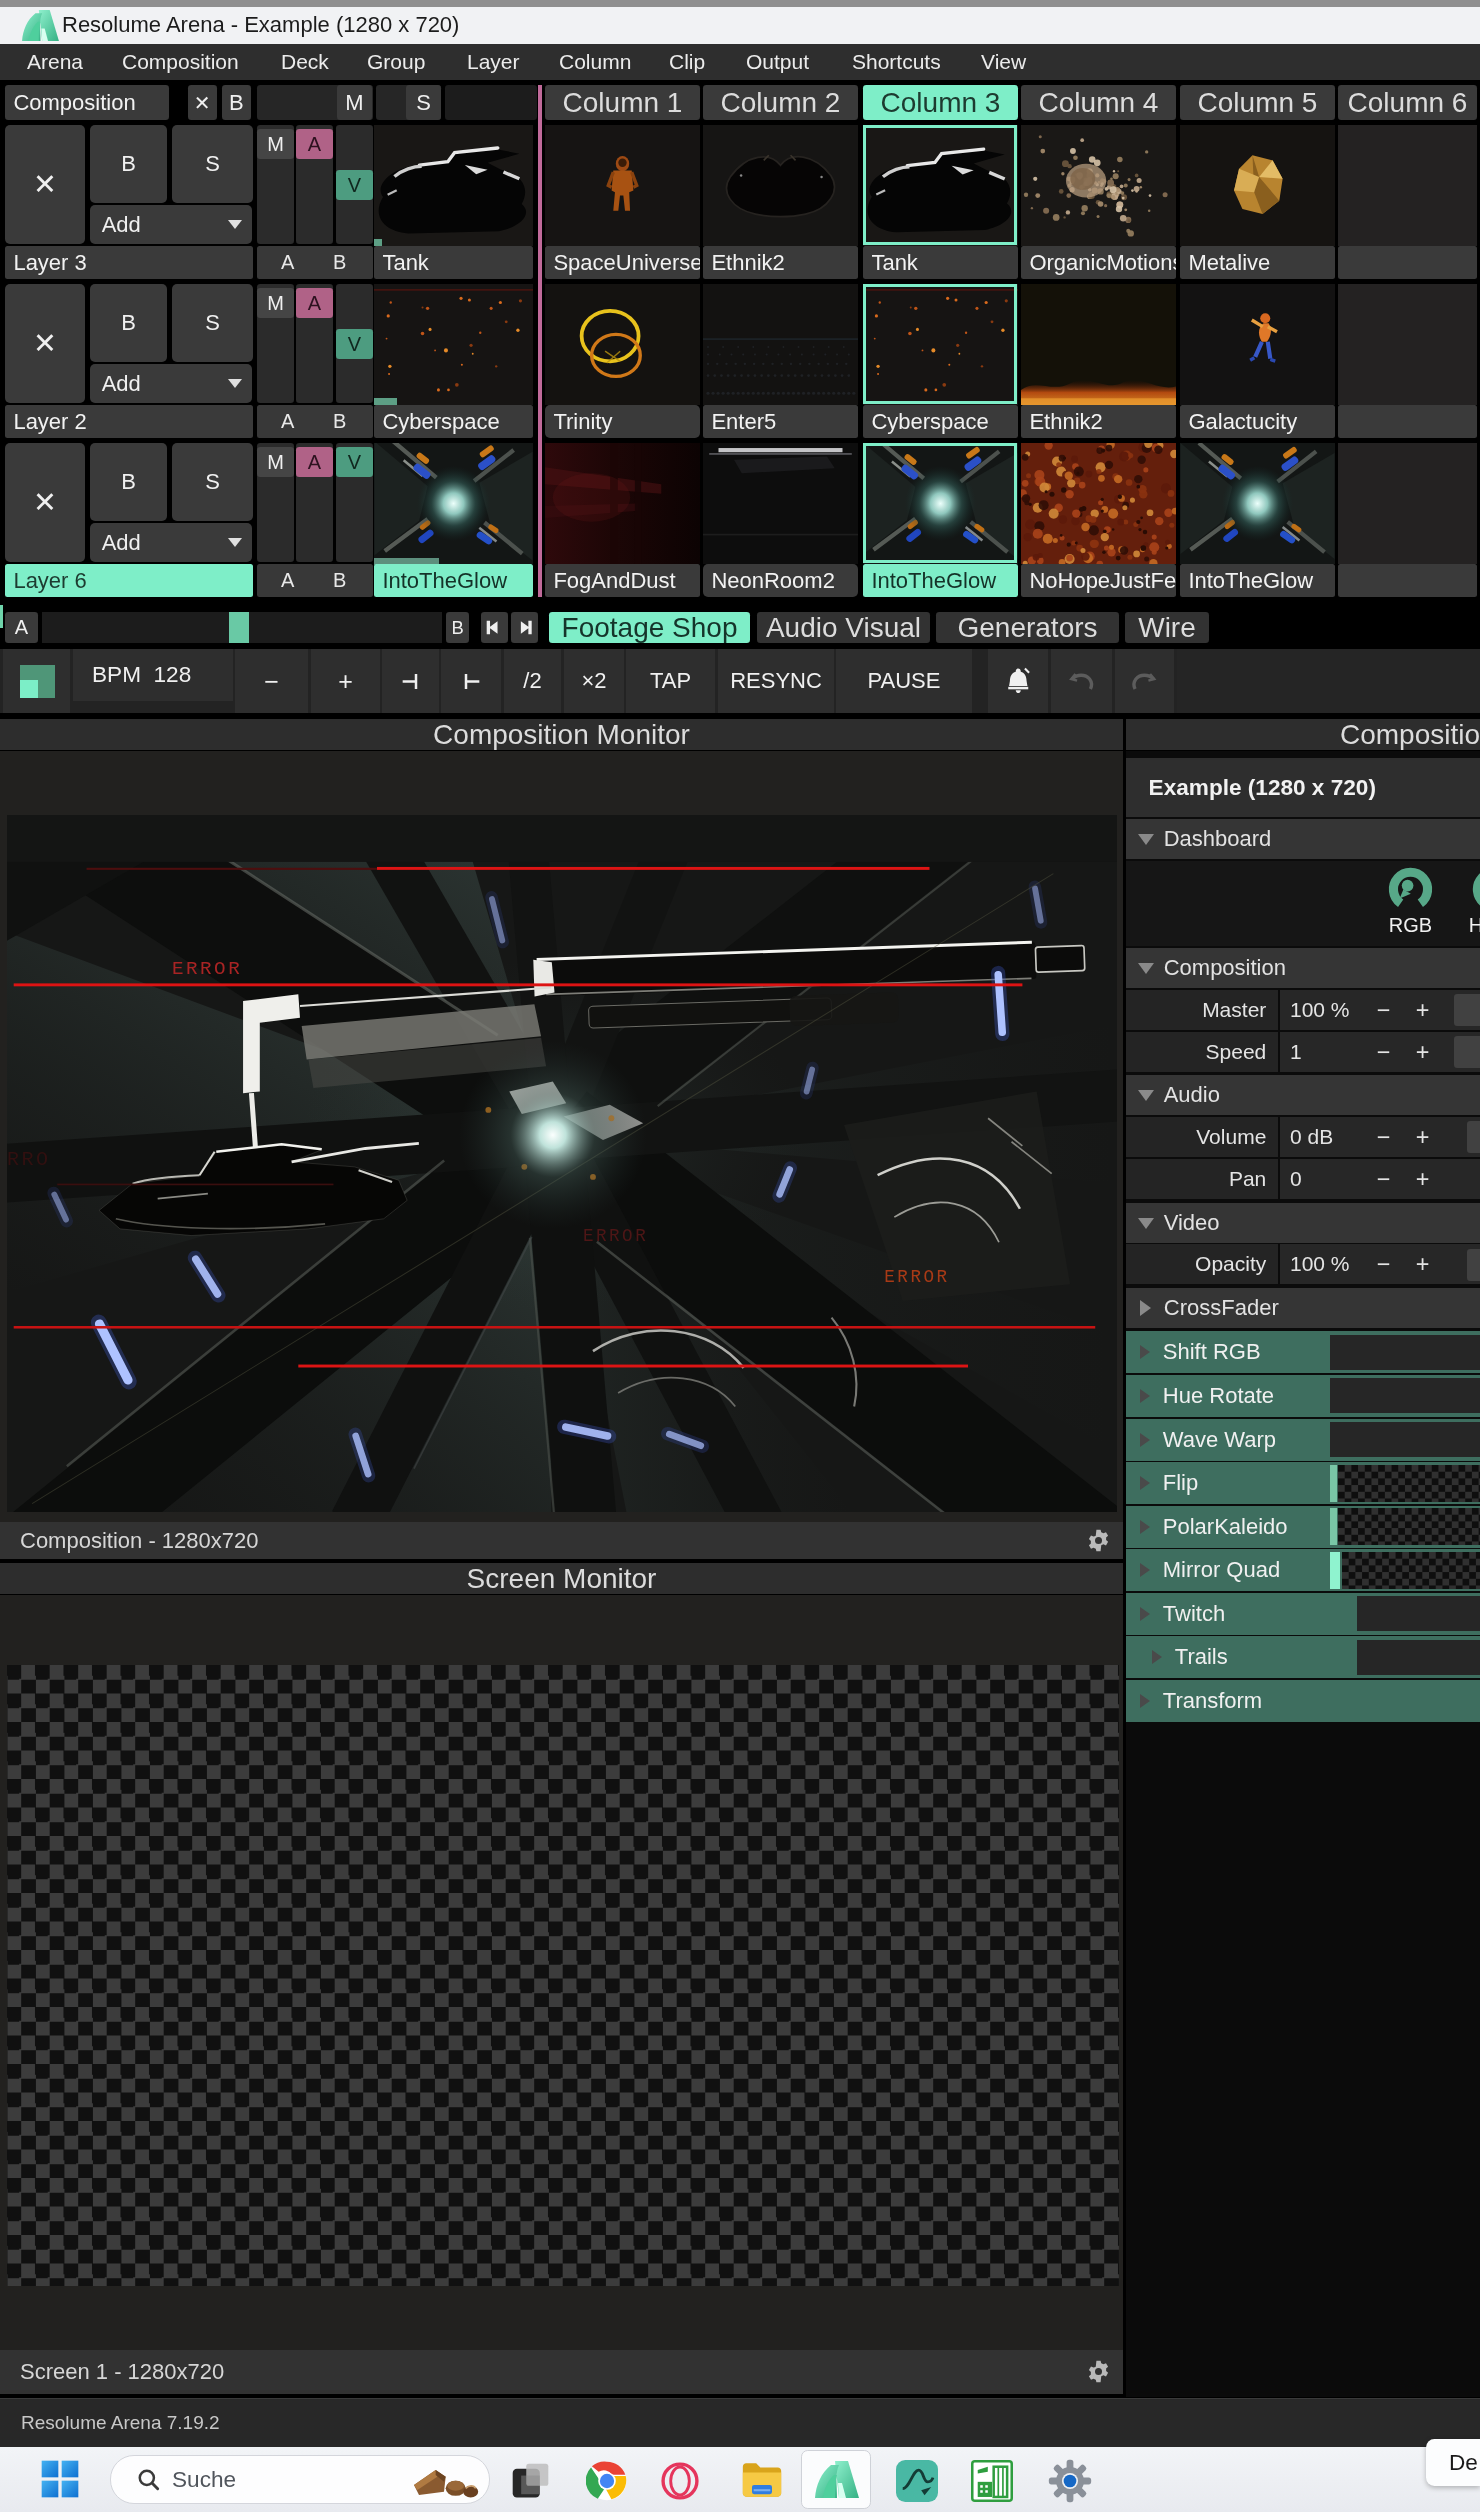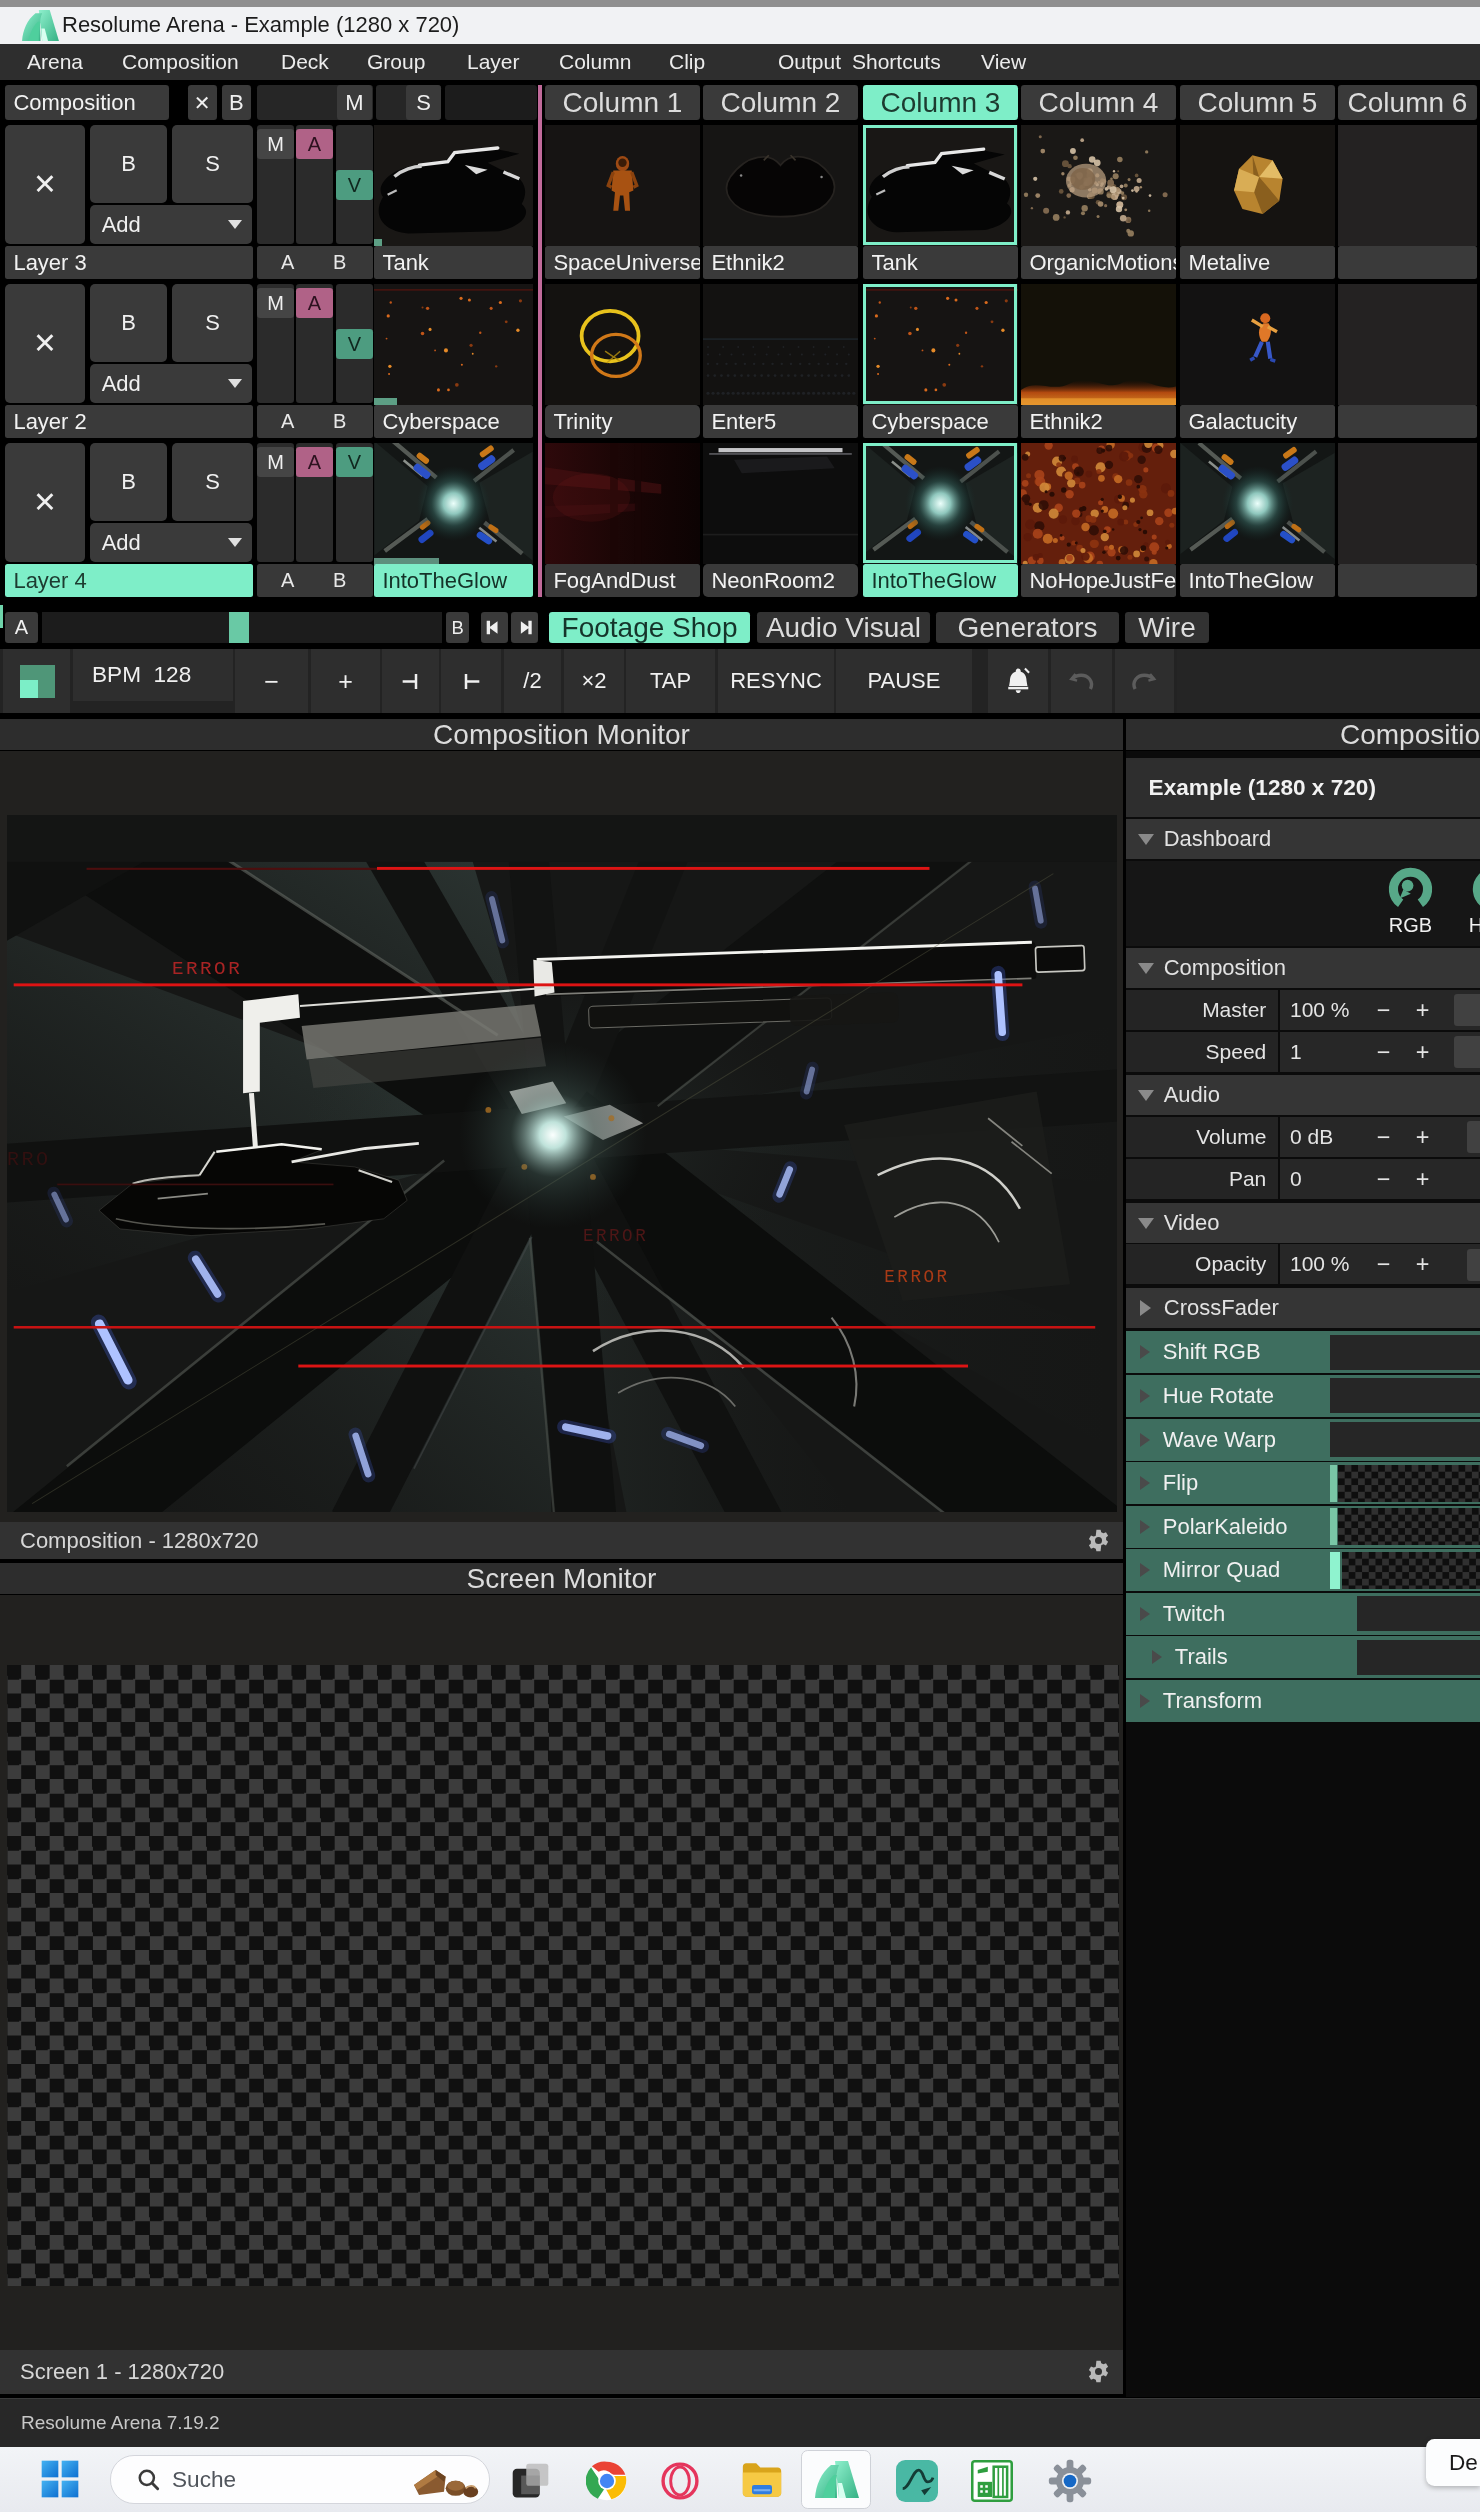--- a/index.html
+++ b/index.html
@@ -30,21 +30,21 @@
 </svg>
 <div class="ab" style="left:62px;top:6.7px;height:37px;display:flex;align-items:center;font-size:22px;color:#1c1c1c;">Resolume Arena - Example (1280 x 720)</div>
 <div class="ab" style="left:0;top:44px;width:1481px;height:36px;background:#2e2e2e;"></div>
 <div class="ab" style="left:27px;top:44px;height:36px;display:flex;align-items:center;font-size:21px;color:#ececec;">Arena</div>
 <div class="ab" style="left:122px;top:44px;height:36px;display:flex;align-items:center;font-size:21px;color:#ececec;">Composition</div>
 <div class="ab" style="left:281px;top:44px;height:36px;display:flex;align-items:center;font-size:21px;color:#ececec;">Deck</div>
 <div class="ab" style="left:367px;top:44px;height:36px;display:flex;align-items:center;font-size:21px;color:#ececec;">Group</div>
 <div class="ab" style="left:467px;top:44px;height:36px;display:flex;align-items:center;font-size:21px;color:#ececec;">Layer</div>
 <div class="ab" style="left:559px;top:44px;height:36px;display:flex;align-items:center;font-size:21px;color:#ececec;">Column</div>
 <div class="ab" style="left:669px;top:44px;height:36px;display:flex;align-items:center;font-size:21px;color:#ececec;">Clip</div>
-<div class="ab" style="left:746px;top:44px;height:36px;display:flex;align-items:center;font-size:21px;color:#ececec;margin-left:32px;">Output</div>
+<div class="ab" style="left:746px;top:44px;height:36px;display:flex;align-items:center;font-size:21px;color:#ececec;">Output</div>
 <div class="ab" style="left:852px;top:44px;height:36px;display:flex;align-items:center;font-size:21px;color:#ececec;">Shortcuts</div>
 <div class="ab" style="left:981px;top:44px;height:36px;display:flex;align-items:center;font-size:21px;color:#ececec;">View</div>
 <div class="lab" style="left:5px;top:85px;width:164px;height:35px;border-radius:3.3px;">Composition</div>
 <div class="bx" style="left:188px;top:85px;width:28.5px;height:35px;font-size:20px;">✕</div>
 <div class="bx" style="left:222px;top:85px;width:28.5px;height:35px;">B</div>
 <div class="ab" style="left:257px;top:85px;width:116px;height:35px;background:#262626;border-radius:3.3px;"></div>
 <div class="bx" style="left:337px;top:85px;width:35px;height:35px;">M</div>
 <div class="ab" style="left:376px;top:85px;width:65px;height:35px;background:#262626;border-radius:3.3px;"></div>
 <div class="bx" style="left:406px;top:85px;width:35px;height:35px;">S</div>
 <div class="ab" style="left:445px;top:85px;width:92px;height:35px;background:#1c1c1c;border-radius:3.3px;"></div>
@@ -453,21 +453,21 @@
         </g>
       </svg></div>
 <div class="lab" style="left:1180px;top:405px;width:155px;height:33px;border-radius:2.5px;">Galactucity</div>
 <div class="ab" style="left:1338px;top:284px;width:139px;height:121px;background:#242222;"></div>
 <div class="ab" style="left:1338px;top:405px;width:139px;height:33px;background:#3a3a3a;border-radius:2.5px;"></div>
 <div class="bx" style="left:5px;top:443px;width:80px;height:119px;font-size:28.5px;border-radius:5px;">✕</div>
 <div class="bx" style="left:90px;top:443px;width:77px;height:78px;border-radius:5px;">B</div>
 <div class="bx" style="left:172px;top:443px;width:81px;height:78px;border-radius:5px;">S</div>
 <div class="bx" style="left:90px;top:523px;width:162px;height:39px;border-radius:5px;justify-content:flex-start;padding-left:11.7px;box-sizing:border-box;">Add</div>
 <div class="ab" style="left:228px;top:538px;width:0;height:0;border-left:7.5px solid transparent;border-right:7.5px solid transparent;border-top:9.2px solid #e0e0e0;"></div>
-<div class="lab" style="left:5px;top:564px;width:248px;height:33px;background:#7eeec8;color:#1d3b30;border-radius:2.5px;">Layer 4</div>
+<div class="lab" style="left:5px;top:564px;width:248px;height:33px;background:#7eeec8;color:#1d3b30;border-radius:2.5px;">Layer 6</div>
 <div class="ab" style="left:257px;top:443px;width:37px;height:119px;background:#2b2b2b;border-radius:3.3px;"></div>
 <div class="ab" style="left:296px;top:443px;width:37px;height:119px;background:#2b2b2b;border-radius:3.3px;"></div>
 <div class="ab" style="left:336px;top:443px;width:37px;height:119px;background:#2b2b2b;border-radius:3.3px;"></div>
 <div class="bx" style="left:257px;top:447px;width:37px;height:30px;background:#454545;font-size:20px;border-radius:3.3px;">M</div>
 <div class="bx" style="left:296px;top:447px;width:37px;height:30px;background:#b06287;color:#2e1220;font-size:20px;border-radius:3.3px;">A</div>
 <div class="bx" style="left:336px;top:447px;width:37px;height:30px;background:#4d9c80;color:#10281e;font-size:20px;border-radius:3.3px;">V</div>
 <div class="ab" style="left:257px;top:564px;width:116px;height:33px;background:#383838;border-radius:2.5px;"></div>
 <div class="ab" style="left:281px;top:564px;height:33px;display:flex;align-items:center;font-size:20px;color:#e8e8e8;">A</div>
 <div class="ab" style="left:333px;top:564px;height:33px;display:flex;align-items:center;font-size:20px;color:#e8e8e8;">B</div>
 <div class="ab" style="left:374px;top:443px;width:159px;height:121px;"><svg width="159" height="121" viewBox="0 0 190 144" preserveAspectRatio="none">

